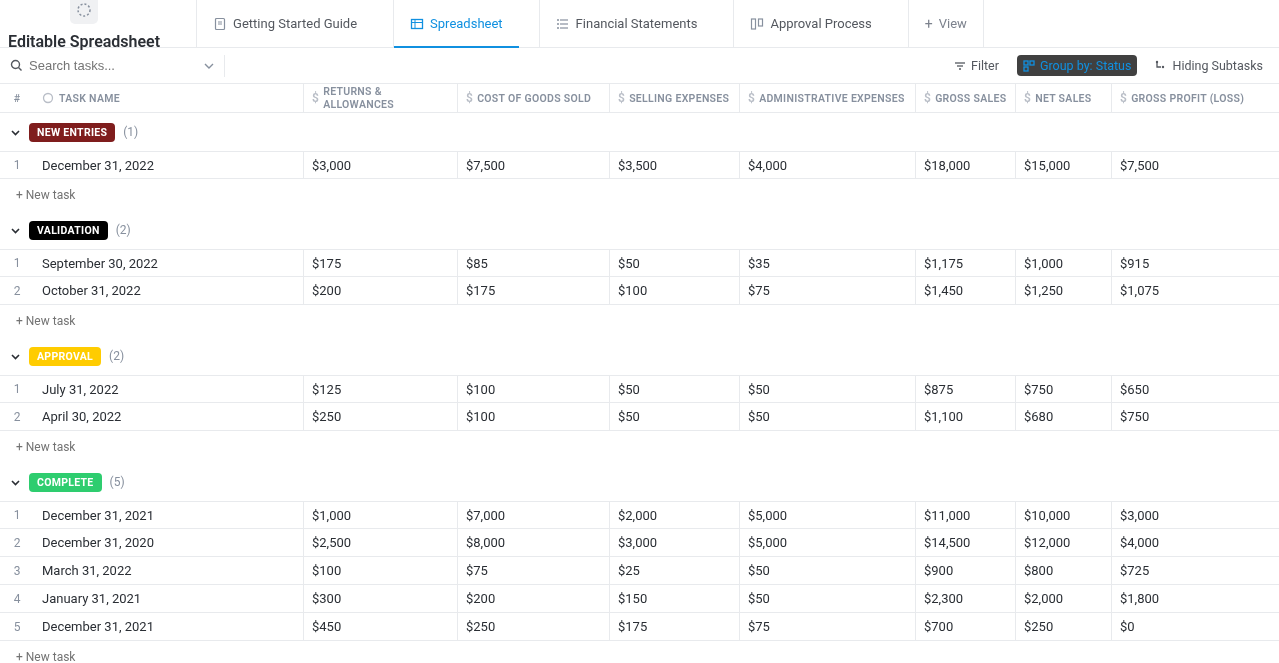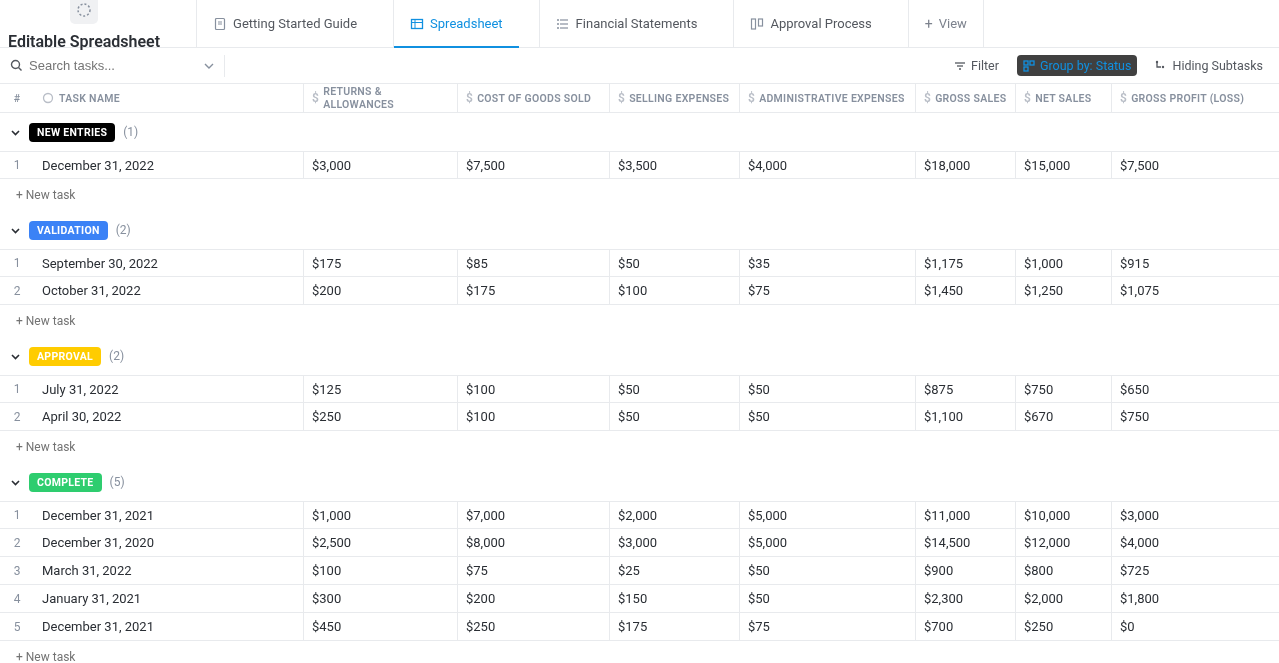--- a/index.html
+++ b/index.html
@@ -125,22 +125,22 @@
   .chevron { color: #2a2e34; font-size: 12px; cursor: pointer; display:inline-flex; }
   .pill {
     color: #fff;
     font-size: 10.5px;
     font-weight: 700;
     letter-spacing: 0.3px;
     padding: 3px 8px;
     border-radius: 4px;
     text-transform: uppercase;
   }
-  .pill-gray { background: #000000; }
-  .pill-blue { background: #3b82f6; text-align: right; }
+  .pill-gray { background: #7f1d1d; }
+  .pill-blue { background: #000000; text-align: right; }
   .pill-yellow { background: #ffcc00; }
   .pill-green { background: #2ecd6f; }
   .count { color: #87909e; font-size: 12px; }
   .row {
     display: flex;
     align-items: center;
     height: 28px;
     border-bottom: 1px solid #e8eaed;
     font-size: 13px;
     color: #2a2e34;
@@ -378,21 +378,21 @@
       <div class="cell c-gpl">$650</div>
     </div>
       <div class="row">
       <div class="c-hash">2</div>
       <div class="c-namecell">April 30, 2022</div>
       <div class="cell c-ret">$250</div>
       <div class="cell c-cogs">$100</div>
       <div class="cell c-sell">$50</div>
       <div class="cell c-admin">$50</div>
       <div class="cell c-gross">$1,100</div>
-      <div class="cell c-net">$670</div>
+      <div class="cell c-net">$680</div>
       <div class="cell c-gpl">$750</div>
     </div>
     </div>
     <div class="new-task">+ New task</div>
     <div class="group-header">
     <span class="chevron">
       <svg width="11" height="11" viewBox="0 0 11 11">
           <path d="M2 4 L5.5 7.5 L9 4" fill="none" stroke="#2a2e34" stroke-width="1.6"></path>
         </svg>
     </span>

